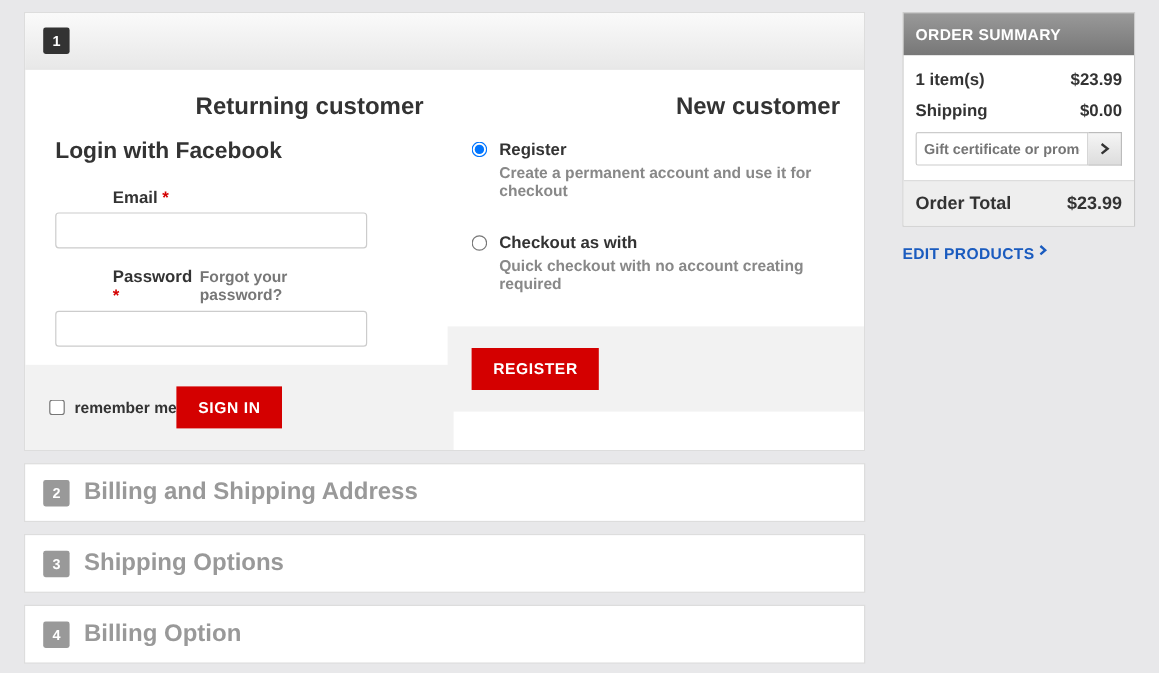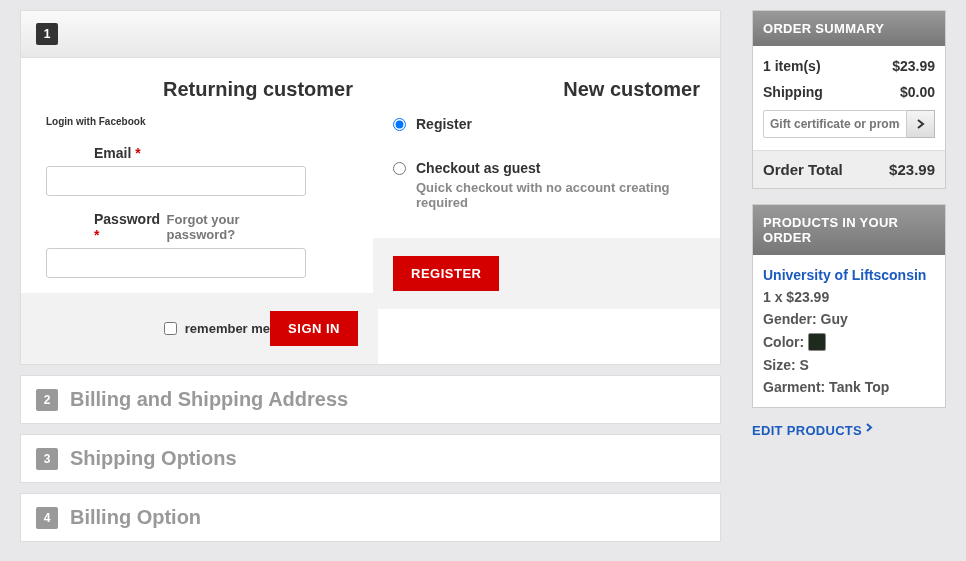--- a/index.html
+++ b/index.html
@@ -57,21 +57,21 @@
   font-stretch: condensed;
   font-weight: bold;
   font-size: 20px;
   margin-bottom: 15px;
   text-align: right;
 }
 .fb-login {
   font-family: "Arial Narrow", Arial, sans-serif;
   font-stretch: condensed;
   font-weight: bold;
-  font-size: 10px;
+  font-size: 19px;
   margin-bottom: 18px;
 }
 .field { margin-bottom: 15px; position: relative; }
 .field-row { display: flex; align-items: center; justify-content: space-between; margin-bottom: 5px;}
 .label {
   font-family: "Arial Narrow", Arial, sans-serif;
   font-stretch: condensed;
   font-weight: bold;
   font-size: 14px;
   padding-left: 48px;
@@ -88,21 +88,21 @@
 input[type="text"], input[type="password"] {
   width: 260px; height: 30px;
   border: 1px solid #ccc;
   border-radius: 3px;
   padding: 4px 8px;
   font-size: 13px;
 }
 
 .footer-bar {
   background: #f2f2f2;
-  display: flex; align-items: center; justify-content: flex-end;
+  display: flex; align-items: center; justify-content: flex-start;
   padding: 18px 20px;
   margin: 0 -25px 0 -25px;
 }
 .remember { display: flex; align-items: center; gap: 8px;
   font-family: "Arial Narrow", Arial, sans-serif;
   font-stretch: condensed;
   font-weight: bold; font-size: 13px;}
 
 .btn-red {
   background: #d40000;
@@ -230,26 +230,27 @@
         </div>
 
         <div class="col" style="padding-left:10px;">
           <h3 class="section">New customer</h3>
 
           <div class="radio-block">
             <div class="radio-head">
               <input type="radio" name="nc" checked="" style="">
               <span class="radio-label">Register</span>
             </div>
+            <div class="radio-desc">Create a permanent account and use it for checkout</div>
           </div>
 
           <div class="radio-block">
             <div class="radio-head">
               <input type="radio" name="nc" style="">
-              <span class="radio-label">Checkout as guest</span>
+              <span class="radio-label">Checkout as with</span>
             </div>
             <div class="radio-desc">Quick checkout with no account creating required</div>
           </div>
 
           <div class="new-footer">
             <button class="btn-red">REGISTER</button>
           </div>
         </div>
 
       </div>
@@ -299,34 +300,20 @@
               </svg>
           </button>
         </div>
       </div>
       <div class="sb-total">
         <span>Order Total</span>
         <span>$23.99</span>
       </div>
     </div>
 
-    <div class="sb-box">
-      <div class="sb-head">PRODUCTS IN YOUR ORDER</div>
-      <div class="sb-body">
-        <a href="#" class="prod-link">University of Liftsconsin</a>
-        <div class="prod-line">1 x $23.99</div>
-        <div class="prod-line">Gender: Guy</div>
-        <div class="prod-line">
-          <span>Color:</span>
-          <span class="swatch" style="background: rgb(29, 42, 29);"></span>
-        </div>
-        <div class="prod-line">Size: S</div>
-        <div class="prod-line" style="margin-bottom:0;">Garment: Tank Top</div>
-      </div>
-    </div>
 
     <a href="#" class="edit-link">
       <span>EDIT PRODUCTS</span>
       <svg width="7" height="9" viewBox="0 0 7 9">
           <path d="M1 1 L5 4.5 L1 8" stroke="#1a5bbf" stroke-width="2" fill="none"></path>
         </svg>
     </a>
 
   </div>
 </div>

